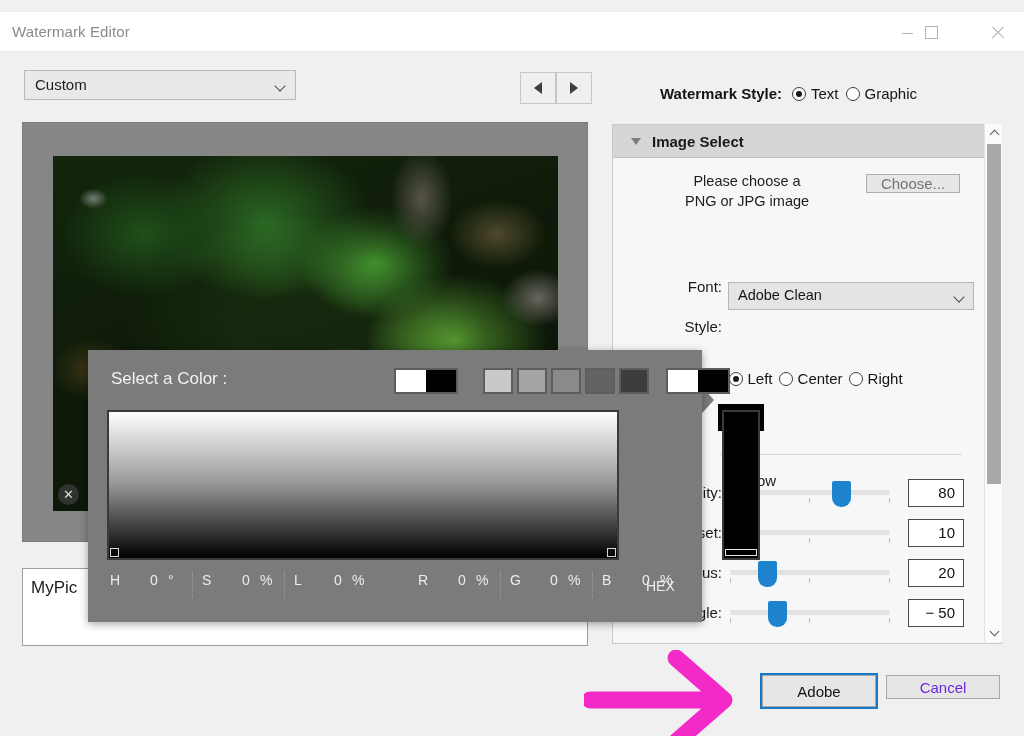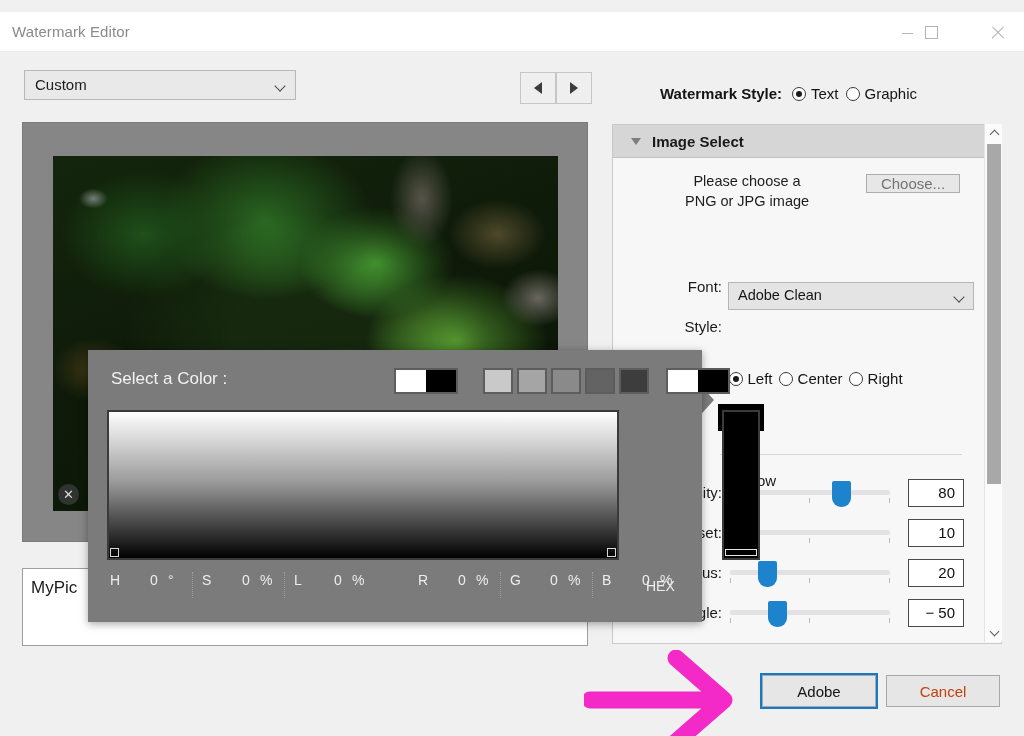--- a/index.html
+++ b/index.html
@@ -192,23 +192,23 @@
   .vfield { position: absolute; top: 0; font-size: 14px; color: #ededed; }
   .vsep { position: absolute; top: 0; width: 1px; height: 26px; border-left: 1px dotted #9d9d9d; }
 
   
   .btn-save {
     position: absolute; left: 762px; top: 675px; width: 114px; height: 32px;
     background: #e6e6e6; border: 1px solid #a8a8a8; outline: 2px solid #1878c8;
     font-size: 15px; color: #141414; display: flex; align-items: center; justify-content: center;
   }
   .btn-cancel {
-    position: absolute; left: 886px; top: 675px; width: 114px; height: 32px;
+    position: absolute; left: 886px; top: 675px; width: 114px; height: 24px;
     background: #e6e6e6; border: 1px solid #a8a8a8;
-    font-size: 15px; color: #c2410c; display: flex; align-items: center; justify-content: center;
+    font-size: 15px; color: #6d28d9; display: flex; align-items: center; justify-content: center;
   }
   .arrow-anno { position: absolute; left: 584px; top: 650px; width: 190px; height: 86px; pointer-events: none; }
 </style>
 </head>
 <body>
 
 <div id="app">
 
   <div class="titlebar">
     <div class="titlebar-text">Watermark Editor</div>

